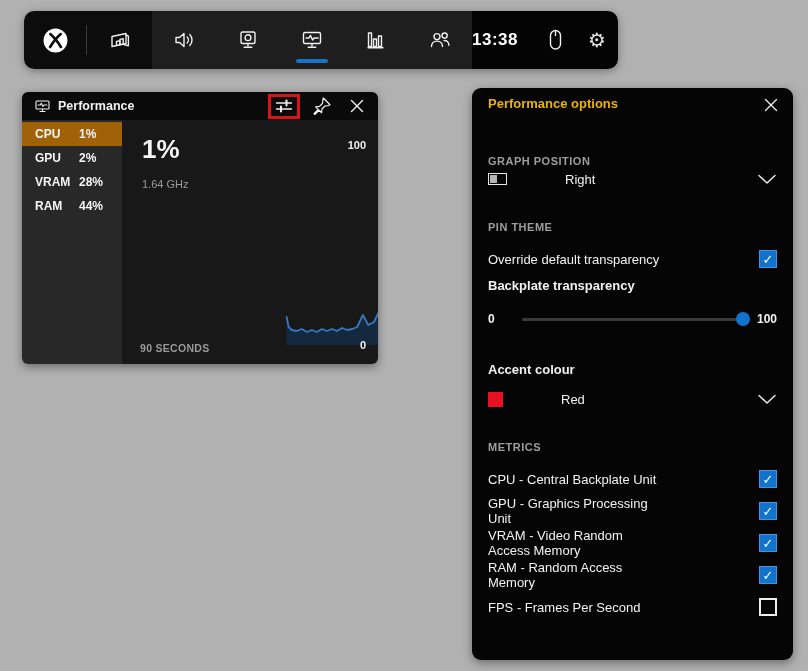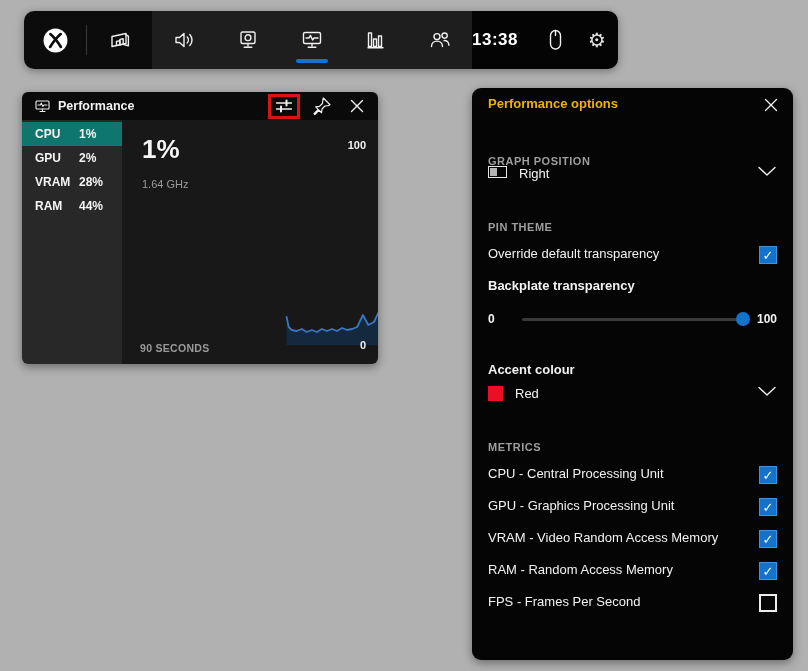--- a/index.html
+++ b/index.html
@@ -51,21 +51,21 @@
   .pw-header .mini-icon { margin-left:12px; }
   .pw-buttons { margin-left:auto; margin-right:8px; display:flex; align-items:center; gap:9px; }
   .pw-btn { width:26px; height:22px; display:flex; align-items:center; justify-content:center; }
   .pw-btn.highlight { border:3px solid #d81414; width:32px; height:25px; }
   .pw-body { flex:1; display:flex; }
   .stats-col { width:100px; background:#282828; padding-top:2px; }
   .stat-row {
     height:24px; display:flex; align-items:center; padding-left:13px;
     color:#f5f5f5; font-size:12px; font-weight:bold;
   }
-  .stat-row[data-selected="true"] { background:#0f766e; }
+  .stat-row[data-selected="true"] { background:#a16207; }
   .stat-label { width:44px; }
   .graph-area { flex:1; background:#181818; position:relative; }
   .big-value { position:absolute; left:20px; top:14px; color:#f5f5f5; font-size:26px; font-weight:bold; }
   .clock-speed { position:absolute; left:20px; top:58px; color:#9a9a9a; font-size:11px; }
   .axis-max { position:absolute; right:12px; top:19px;  color:#efefef; font-size:11px; font-weight:bold; }
   .axis-min { position:absolute; right:12px; bottom:13px; color:#efefef; font-size:11px; font-weight:bold; }
   .time-window { position:absolute; left:18px; bottom:10px; color:#9a9a9a; font-size:10.5px; font-weight:bold; letter-spacing:.3px; }
   #spark { position:absolute; left:0; top:0; stroke:none; }
 
   
@@ -73,21 +73,21 @@
     position:absolute; left:472px; top:88px; width:321px; height:572px;
     background:#050505; border-radius:9px; box-shadow:0 3px 10px rgba(0,0,0,.4);
   }
   .op-abs { position:absolute; left:16px; right:16px; }
   .op-title { top:8px; color:#eab308; font-size:13px; font-weight:bold; }
   .op-close { position:absolute; top:5px; right:10px; width:24px; height:24px;
               display:flex; align-items:center; justify-content:center; }
   .op-heading { color:#9e9e9e; font-size:11px; font-weight:bold; letter-spacing:.5px; }
   .op-label   { color:#f2f2f2; font-size:13px; }
   .op-label.bold { font-weight:bold; }
-  .op-row { display:flex; align-items:flex-start; height:26px; }
+  .op-row { display:flex; align-items:center; height:26px;gap:46px; }
   .op-row .spacer { flex:1; }
   .gp-icon { width:19px; height:12px; border:1.5px solid #e6e6e6; display:inline-block; position:relative; }
   .gp-icon::after { content:""; position:absolute; left:1px; top:1px; bottom:1px; width:7px; background:#b5b5b5; }
   .dd-value { margin-left:12px; }
   .swatch { width:15px; height:15px; display:inline-block; }
   .checkbox { width:18px; height:18px; position:relative; flex:none; }
   .checkbox[data-checked="true"]  { background:#1273cd; border:1px solid #3e94e0; }
   .checkbox[data-checked="true"]::after {
     content:"\2713"; position:absolute; left:2.5px; top:0.5px;
     color:#fff; font-size:13px; font-weight:bold; line-height:16px;
@@ -282,21 +282,21 @@
     <span class="op-label dd-value">Red</span>
     <span class="spacer"></span>
     <svg class="icon" width="20" height="11" viewBox="0 0 20 11" style="stroke-width:1.4">
       <path d="M2 1.5 l8 7.5 8 -7.5"></path>
     </svg>
   </div>
 
   <div class="op-abs op-heading" style="top:353px">METRICS</div>
 
   <div class="op-abs op-row" style="top:378px">
-    <span class="op-label">CPU - Central Processing Unit</span>
+    <span class="op-label">CPU - Central Backplate Unit</span>
     <span class="spacer"></span>
     <span class="checkbox" data-checked="true"></span>
   </div>
   <div class="op-abs op-row" style="top:410px">
     <span class="op-label">GPU - Graphics Processing Unit</span>
     <span class="spacer"></span>
     <span class="checkbox" data-checked="true"></span>
   </div>
   <div class="op-abs op-row" style="top:442px">
     <span class="op-label">VRAM - Video Random Access Memory</span>

